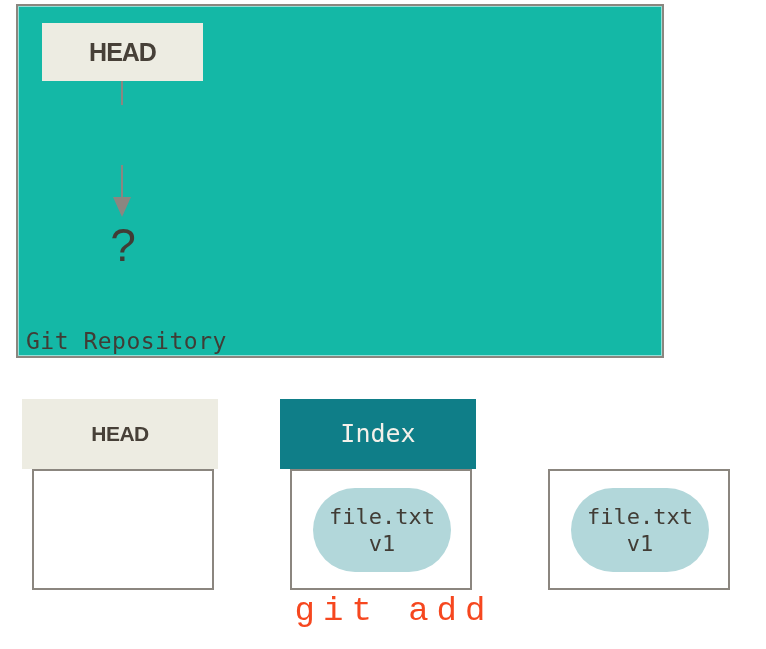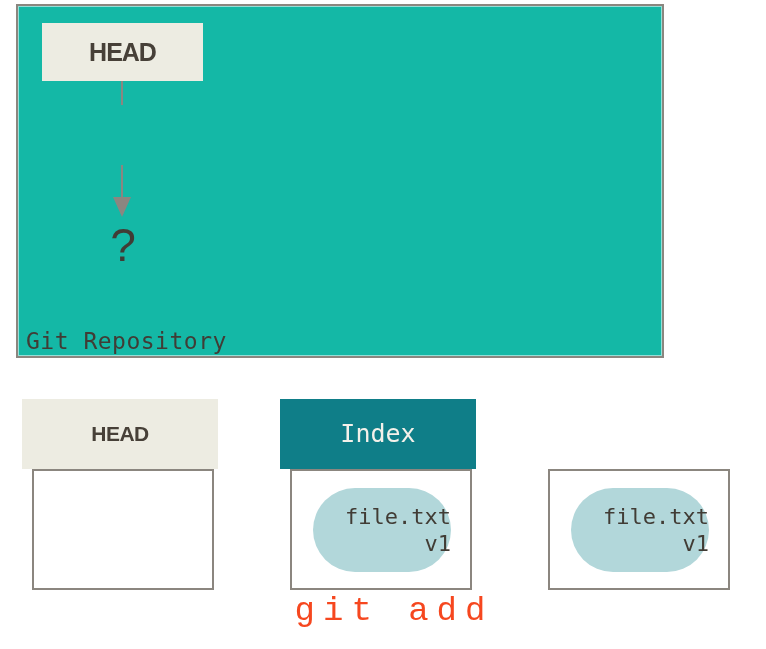--- a/index.html
+++ b/index.html
@@ -85,21 +85,21 @@
     position:absolute;top:469px;width:182px;height:121px;z-index:1;
     background:#ffffff;border:2px solid var(--border-gray);
   }
   .col-body.head{left:32px;}
   .col-body.index{left:290px;}
   .col-body.wd{left:548px;}
 
   .blob{
     position:absolute;top:488px;width:138px;height:84px;z-index:3;
     border-radius:42px;background:var(--blob-blue);
-    display:flex;flex-direction:column;align-items:flex-end;justify-content:center;
+    display:flex;flex-direction:column;align-items:center;justify-content:center;
     font-size:22px;line-height:27px;color:var(--text-dark);text-align:center;
   }
   .blob.index{left:313px;}
   .blob.wd{left:571px;}
 
   
   .command{
     position:absolute;left:233px;top:592px;width:314px;
     text-align:center;font-size:34px;letter-spacing:8px;padding-left:8px;
     color:var(--command-red);

